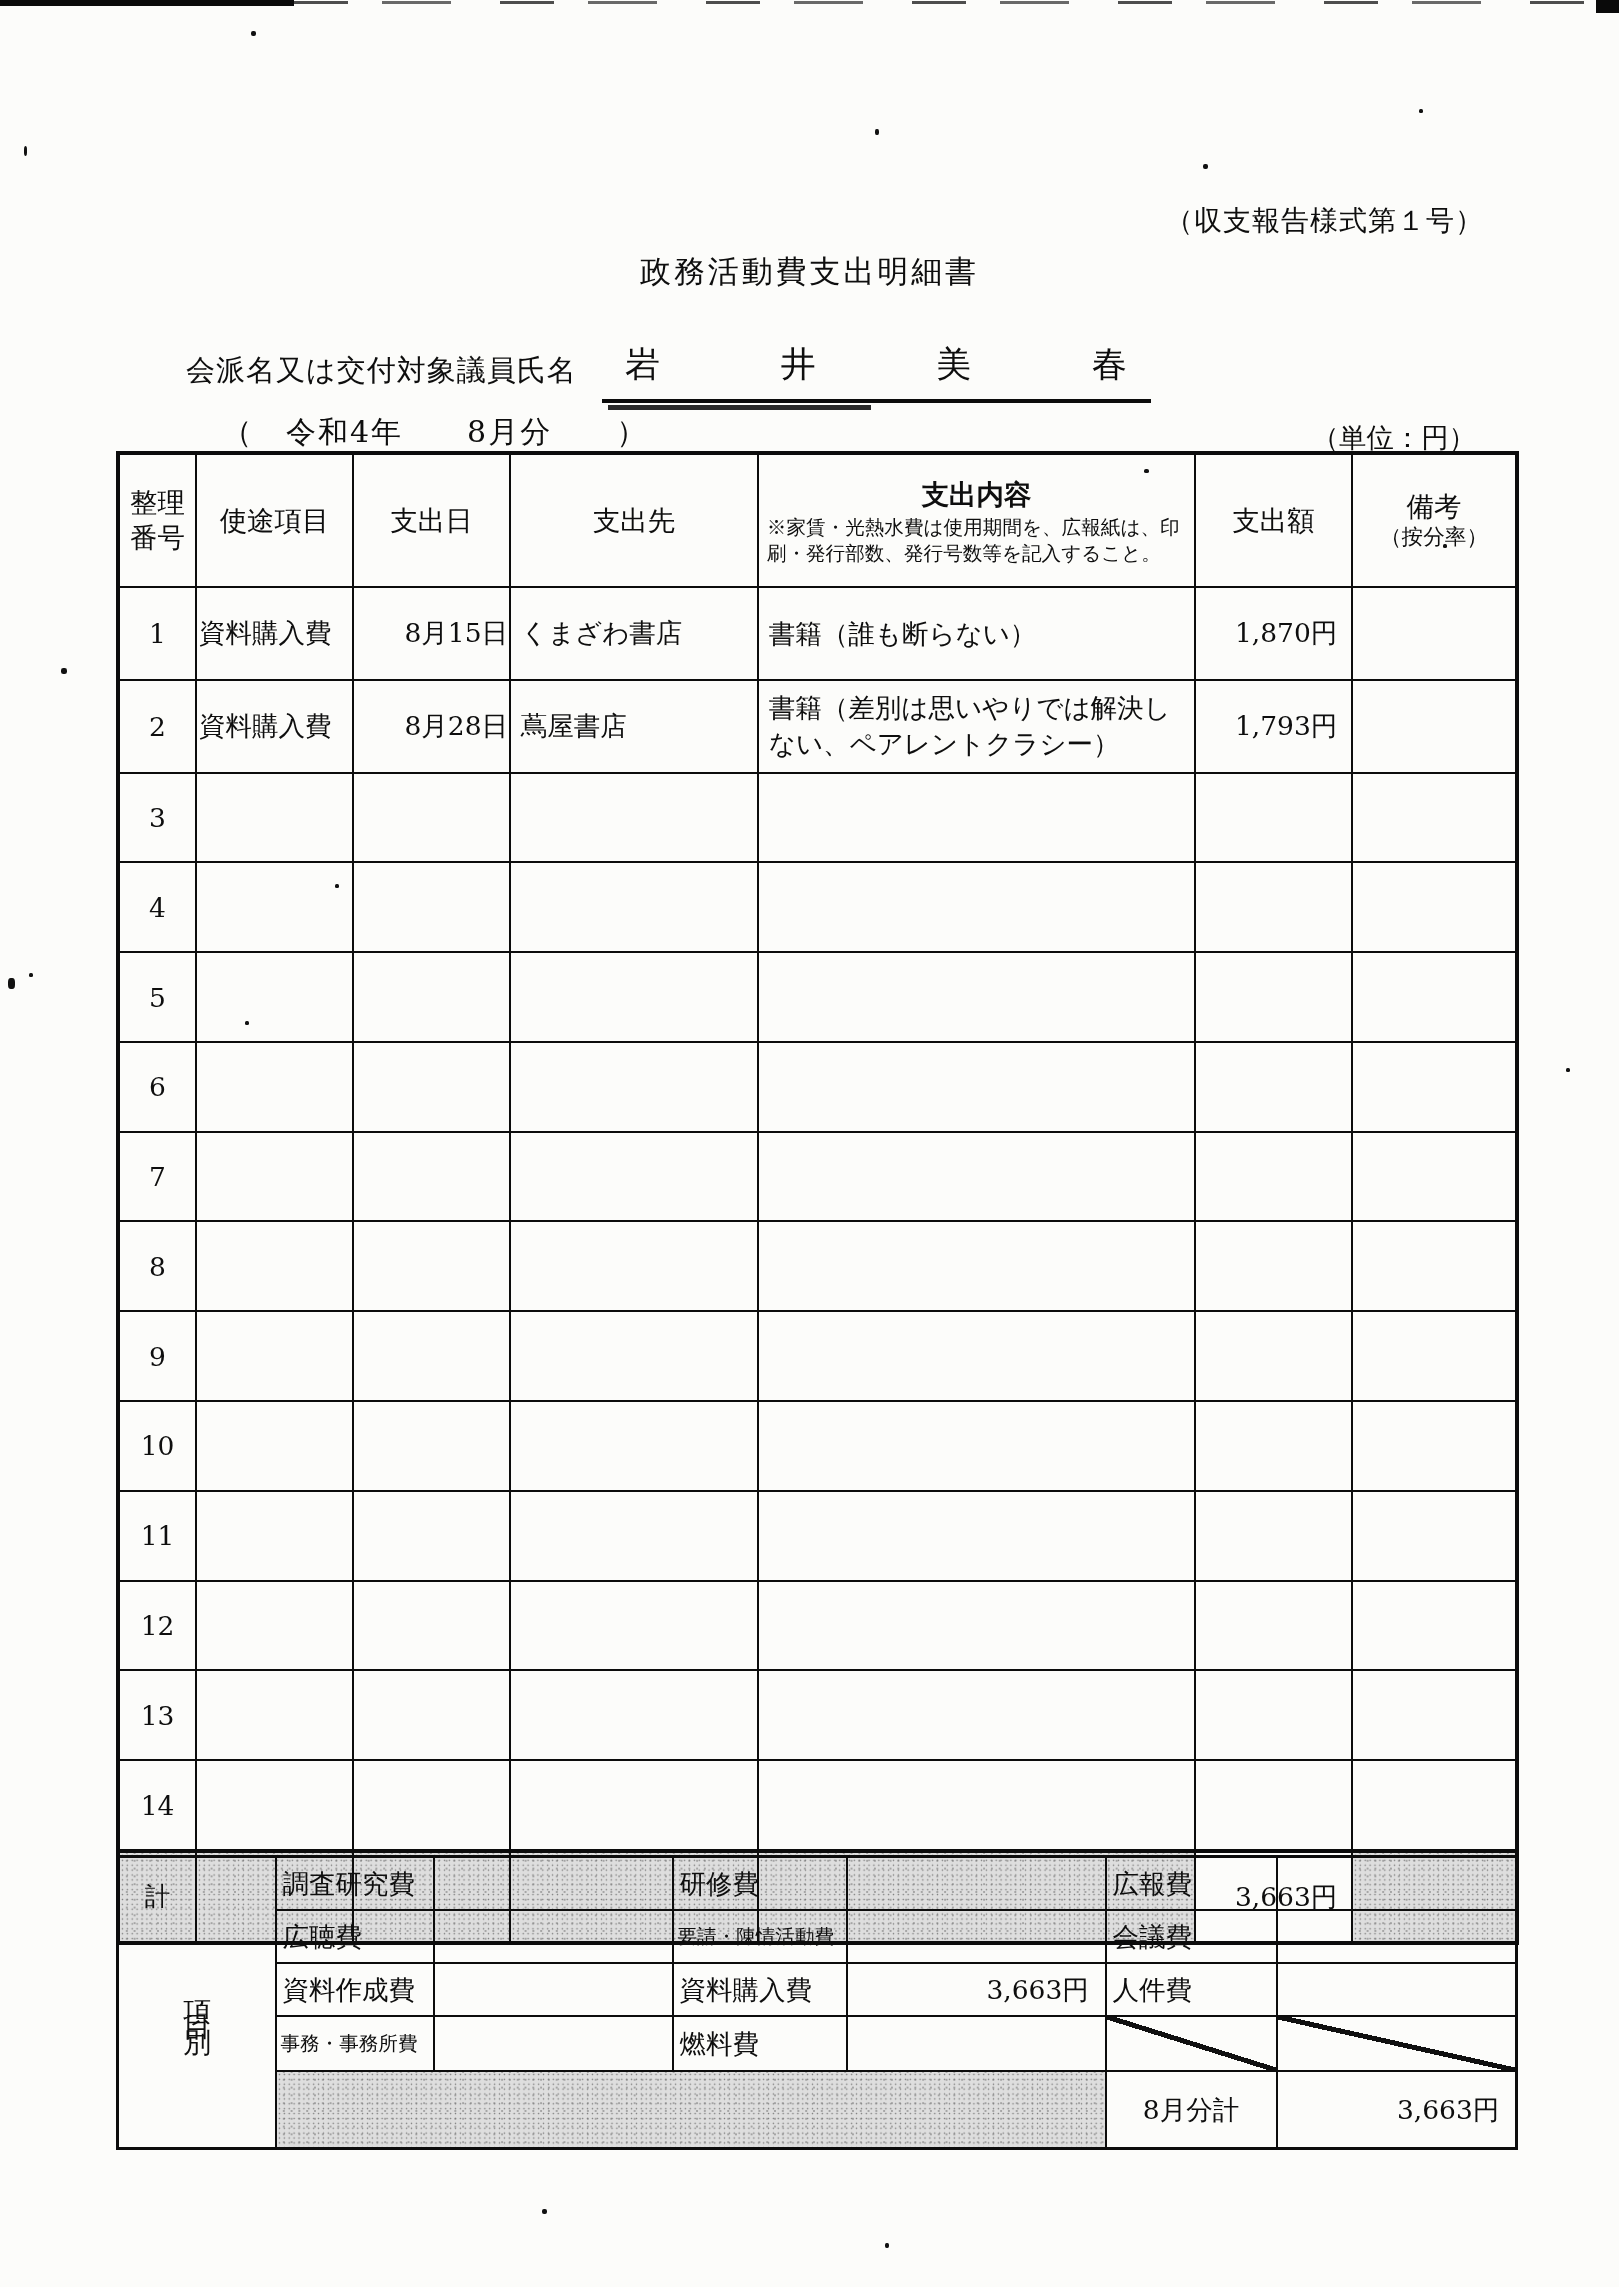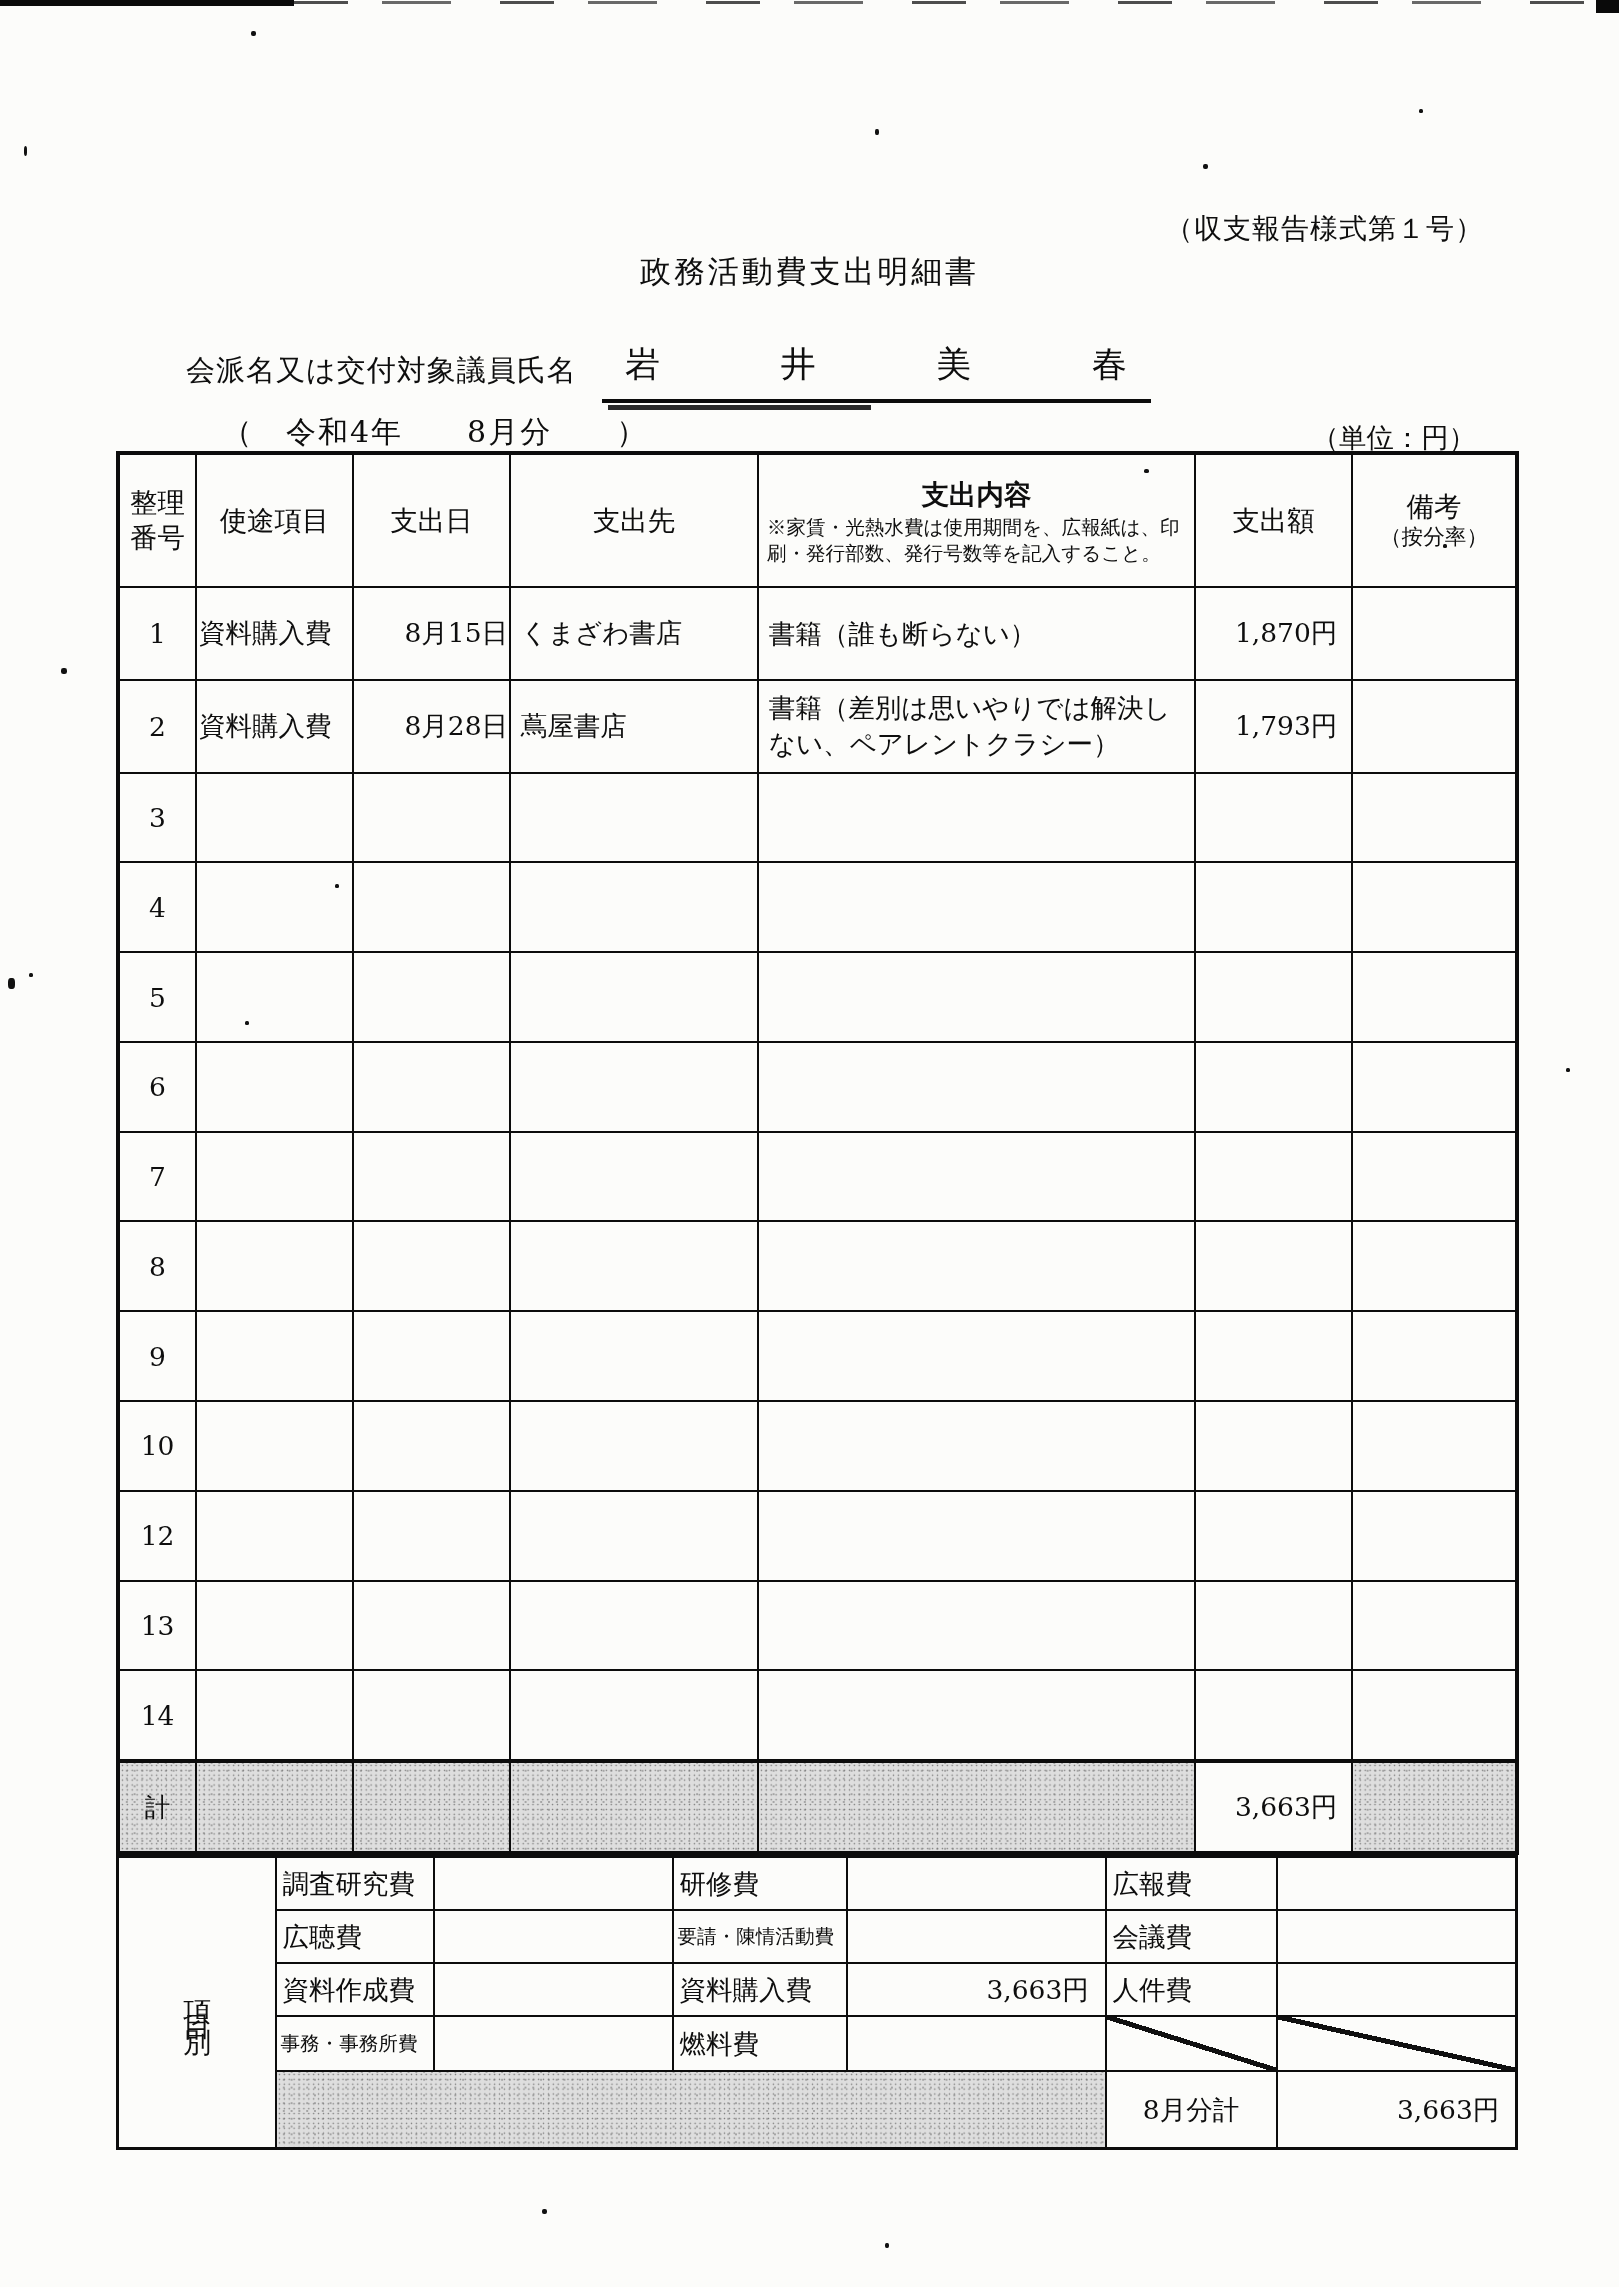--- a/index.html
+++ b/index.html
@@ -11,21 +11,21 @@
     color:#0e0e0e;
     overflow:hidden;
   }
   
   .top-bar{position:absolute;left:0;top:0;width:294px;height:5.9px;background:#0a0a0a;}
   .top-dashes{position:absolute;left:294px;top:1px;width:1325px;height:2.9px;
     background:repeating-linear-gradient(90deg,#222 0 54px,transparent 54px 88px,#444 88px 157px,transparent 157px 206px);opacity:.8;}
   .corner-block{position:absolute;right:0;top:0;width:23.5px;height:12.7px;background:#0a0a0a;}
   .speck{position:absolute;background:#111;border-radius:40%;display:block;}
   
-  .form-number{position:absolute;right:135px;top:210px;font-size:28px;letter-spacing:1px;}
+  .form-number{position:absolute;right:135px;top:202px;font-size:28px;letter-spacing:1px;}
   .doc-title{position:absolute;left:640px;top:251px;font-size:31px;letter-spacing:2.9px;}
   .name-label{position:absolute;left:186px;top:351px;font-size:29px;letter-spacing:1px;}
   .name-value{position:absolute;left:625px;top:341px;width:502px;font-size:35px;
     text-align:justify;text-align-last:justify;}
   .name-underline{position:absolute;left:602px;top:399px;width:549px;height:3.9px;background:#0c0c0c;}
   .name-underline-smudge{position:absolute;left:608px;top:405px;width:263px;height:4.9px;background:#2a2a2a;}
   .period{position:absolute;left:222px;top:412px;font-size:30px;letter-spacing:2px;}
   .unit-note{position:absolute;right:143px;top:420px;font-size:27.4px;}
   
   table{border-collapse:collapse;table-layout:fixed;}
@@ -198,20 +198,29 @@
       <tr class="drow">
           <td class="c-no">10</td>
           <td class="c-cat"></td>
           <td class="c-date"></td>
           <td class="c-payee"></td>
           <td class="c-desc"></td>
           <td class="c-amt"></td>
           <td class="c-rem"></td>
         </tr>
       <tr class="drow">
+          <td class="c-no">11</td>
+          <td class="c-cat"></td>
+          <td class="c-date"></td>
+          <td class="c-payee"></td>
+          <td class="c-desc"></td>
+          <td class="c-amt"></td>
+          <td class="c-rem"></td>
+        </tr>
+      <tr class="drow">
           <td class="c-no">12</td>
           <td class="c-cat"></td>
           <td class="c-date"></td>
           <td class="c-payee"></td>
           <td class="c-desc"></td>
           <td class="c-amt"></td>
           <td class="c-rem"></td>
         </tr>
       <tr class="drow">
           <td class="c-no">13</td>

